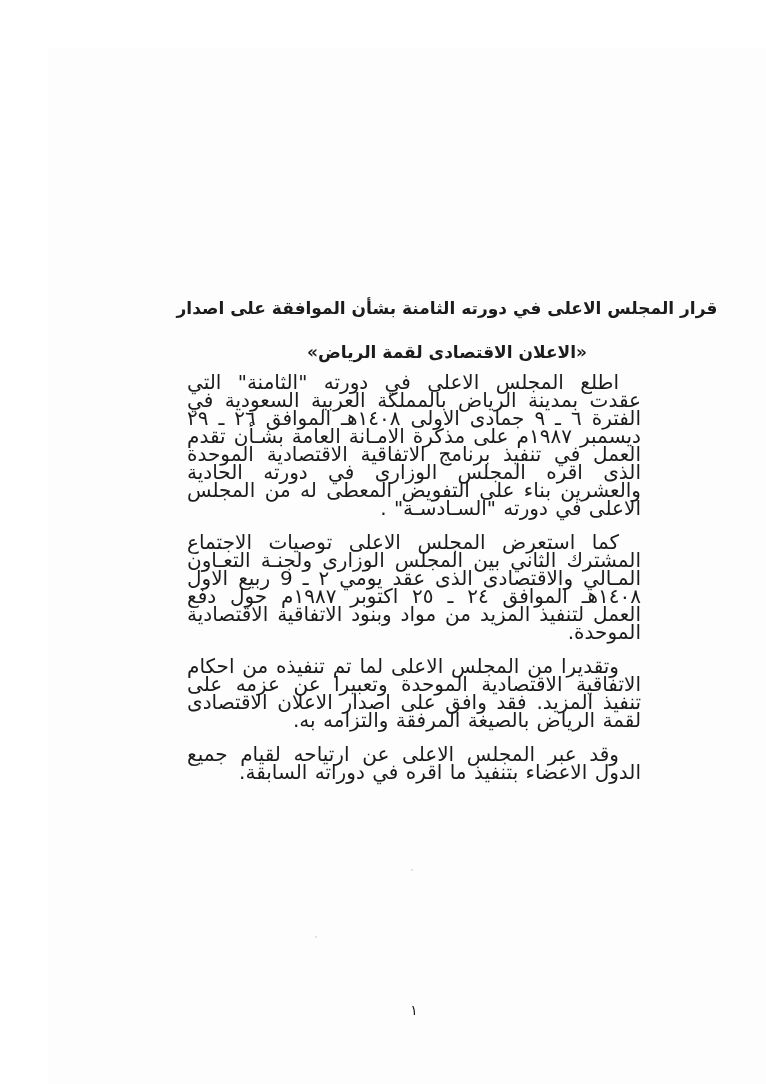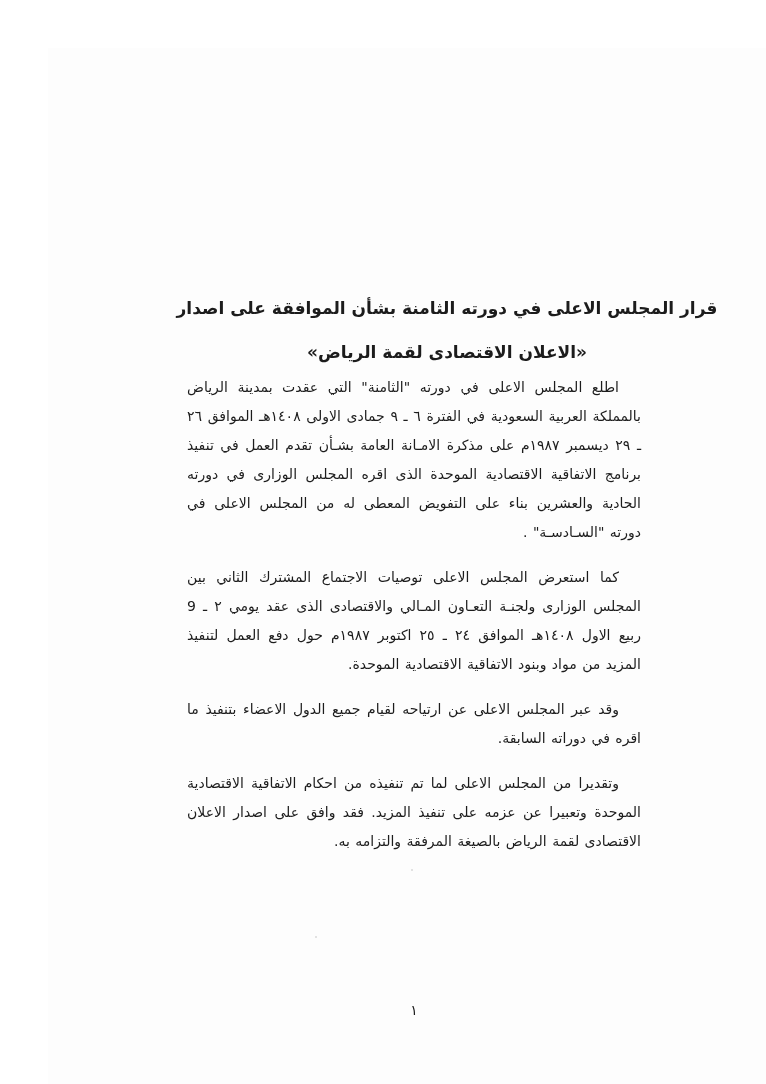--- a/index.html
+++ b/index.html
@@ -37,22 +37,22 @@
     letter-spacing:0;
   }
   .body-block{
     position:absolute;
     top:293px;
     right:141px;
     width:486px;
     text-align:justify;
   }
   .body-block p{
-    font-size:14px;
-    line-height:29px;
+    font-size:20px;
+    line-height:18px;
     text-indent:22px;
     color:var(--ink);
     word-spacing:1px;
   }
   .page-number{
     position:absolute;
     top:938px;
     left:340px;
     width:20px;
     text-align:center;
@@ -75,22 +75,22 @@
 <div class="page" lang="ar">
 
   <div class="title-block">
     <div class="title-line">قرار المجلس الاعلى في دورته الثامنة بشأن الموافقة على اصدار</div>
     <div class="title-line">«الاعلان الاقتصادى لقمة الرياض»</div>
   </div>
 
   <div class="body-block">
     <p>اطلع المجلس الاعلى في دورته "الثامنة" التي عقدت بمدينة الرياض بالمملكة العربية السعودية في الفترة ٦ ـ ٩ جمادى الاولى ١٤٠٨هـ الموافق ٢٦ ـ ٢٩ ديسمبر ١٩٨٧م على مذكرة الامـانة العامة بشـأن تقدم العمل في تنفيذ برنامج الاتفاقية الاقتصادية الموحدة الذى اقره المجلس الوزارى في دورته الحادية والعشرين بناء على التفويض المعطى له من المجلس الاعلى في دورته "السـادسـة" .</p>
     <p>كما استعرض المجلس الاعلى توصيات الاجتماع المشترك الثاني بين المجلس الوزارى ولجنـة التعـاون المـالي والاقتصادى الذى عقد يومي ٢ ـ 9 ربيع الاول ١٤٠٨هـ الموافق ٢٤ ـ ٢٥ اكتوبر ١٩٨٧م حول دفع العمل لتنفيذ المزيد من مواد وبنود الاتفاقية الاقتصادية الموحدة.</p>
+    <p>وتقديرا من المجلس الاعلى لما تم تنفيذه من احكام الاتفاقية الاقتصادية الموحدة وتعبيرا عن عزمه على تنفيذ المزيد. فقد وافق على اصدار الاعلان الاقتصادى لقمة الرياض بالصيغة المرفقة والتزامه به.</p>
     <p>وقد عبر المجلس الاعلى عن ارتياحه لقيام جميع الدول الاعضاء بتنفيذ ما اقره في دوراته السابقة.</p>
-    <p>وتقديرا من المجلس الاعلى لما تم تنفيذه من احكام الاتفاقية الاقتصادية الموحدة وتعبيرا عن عزمه على تنفيذ المزيد. فقد وافق على اصدار الاعلان الاقتصادى لقمة الرياض بالصيغة المرفقة والتزامه به.</p>
   </div>
 
   <div class="page-number">١</div>
 
   <div class="speck speck-1"></div>
   <div class="speck speck-2"></div>
 
 </div>
 
 </body></html>

